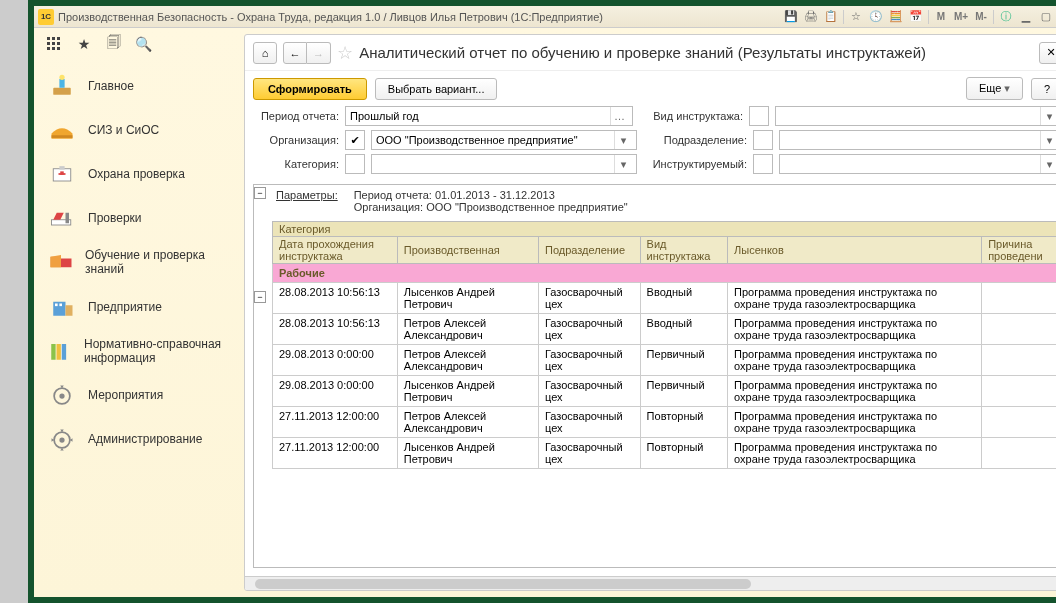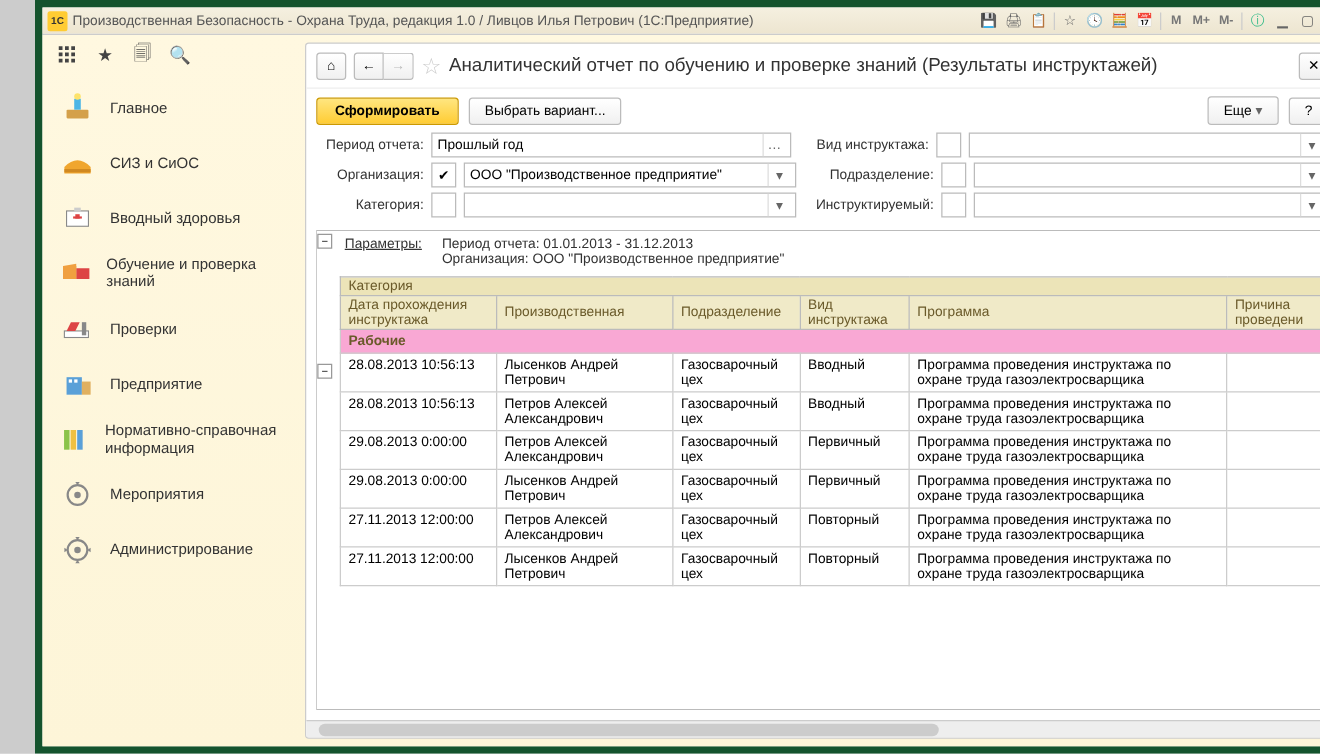--- a/index.html
+++ b/index.html
@@ -132,41 +132,41 @@
           </div>
           <div class="nav-item">
             <div class="nav-icon">
               <svg viewBox="0 0 32 24">
                 <rect x="6" y="6" width="20" height="14" fill="#fff" stroke="#888"></rect>
                 <rect x="13" y="3" width="6" height="4" fill="#ccc"></rect>
                 <rect x="14" y="9" width="4" height="4" fill="#d44"></rect>
                 <rect x="12" y="11" width="8" height="2" fill="#d44"></rect>
               </svg>
             </div>
-            <div class="nav-label">Вводный здоровья</div>
+            <div class="nav-label">Охрана проверка</div>
+          </div>
+          <div class="nav-item">
+            <div class="nav-icon">
+              <svg viewBox="0 0 32 24">
+                <rect x="4" y="14" width="22" height="6" fill="#fff" stroke="#888"></rect>
+                <path d="M6 14 L10 6 L18 6 L14 14 Z" fill="#d44"></path>
+                <rect x="20" y="6" width="4" height="12" fill="#888"></rect>
+              </svg>
+            </div>
+            <div class="nav-label">Проверки</div>
           </div>
           <div class="nav-item">
             <div class="nav-icon">
               <svg viewBox="0 0 32 24">
                 <path d="M4 18 L16 18 L16 6 L4 6 Z" fill="#e08830"></path>
                 <path d="M16 18 L28 18 L28 8 L16 8 Z" fill="#d44"></path>
                 <path d="M4 6 L16 4 L16 18 L4 18 Z" fill="#f0a040"></path>
               </svg>
             </div>
             <div class="nav-label">Обучение и проверка знаний</div>
-          </div>
-          <div class="nav-item">
-            <div class="nav-icon">
-              <svg viewBox="0 0 32 24">
-                <rect x="4" y="14" width="22" height="6" fill="#fff" stroke="#888"></rect>
-                <path d="M6 14 L10 6 L18 6 L14 14 Z" fill="#d44"></path>
-                <rect x="20" y="6" width="4" height="12" fill="#888"></rect>
-              </svg>
-            </div>
-            <div class="nav-label">Проверки</div>
           </div>
           <div class="nav-item">
             <div class="nav-icon">
               <svg viewBox="0 0 32 24">
                 <rect x="6" y="6" width="14" height="16" fill="#5aa0d8"></rect>
                 <rect x="20" y="10" width="8" height="12" fill="#e0b060"></rect>
                 <rect x="8" y="8" width="3" height="3" fill="#fff"></rect>
                 <rect x="13" y="8" width="3" height="3" fill="#fff"></rect>
               </svg>
             </div>
@@ -282,21 +282,21 @@
           <table class="rtable">
             <thead>
               <tr>
                   <th class="cat" colspan="6">Категория</th>
                 </tr>
               <tr id="colrow">
                   <th>Дата прохождения инструктажа</th>
                   <th>Производственная</th>
                   <th>Подразделение</th>
                   <th>Вид инструктажа</th>
-                  <th>Программа</th>
+                  <th>Лысенков</th>
                   <th>Причина проведени</th>
                 </tr>
             </thead>
             <tbody id="tbody">
             <tr class="group-row">
                   <td colspan="6">Рабочие</td>
                 </tr>
                 <tr>
                   <td>28.08.2013 10:56:13</td>
                   <td>Лысенков Андрей Петрович</td>

